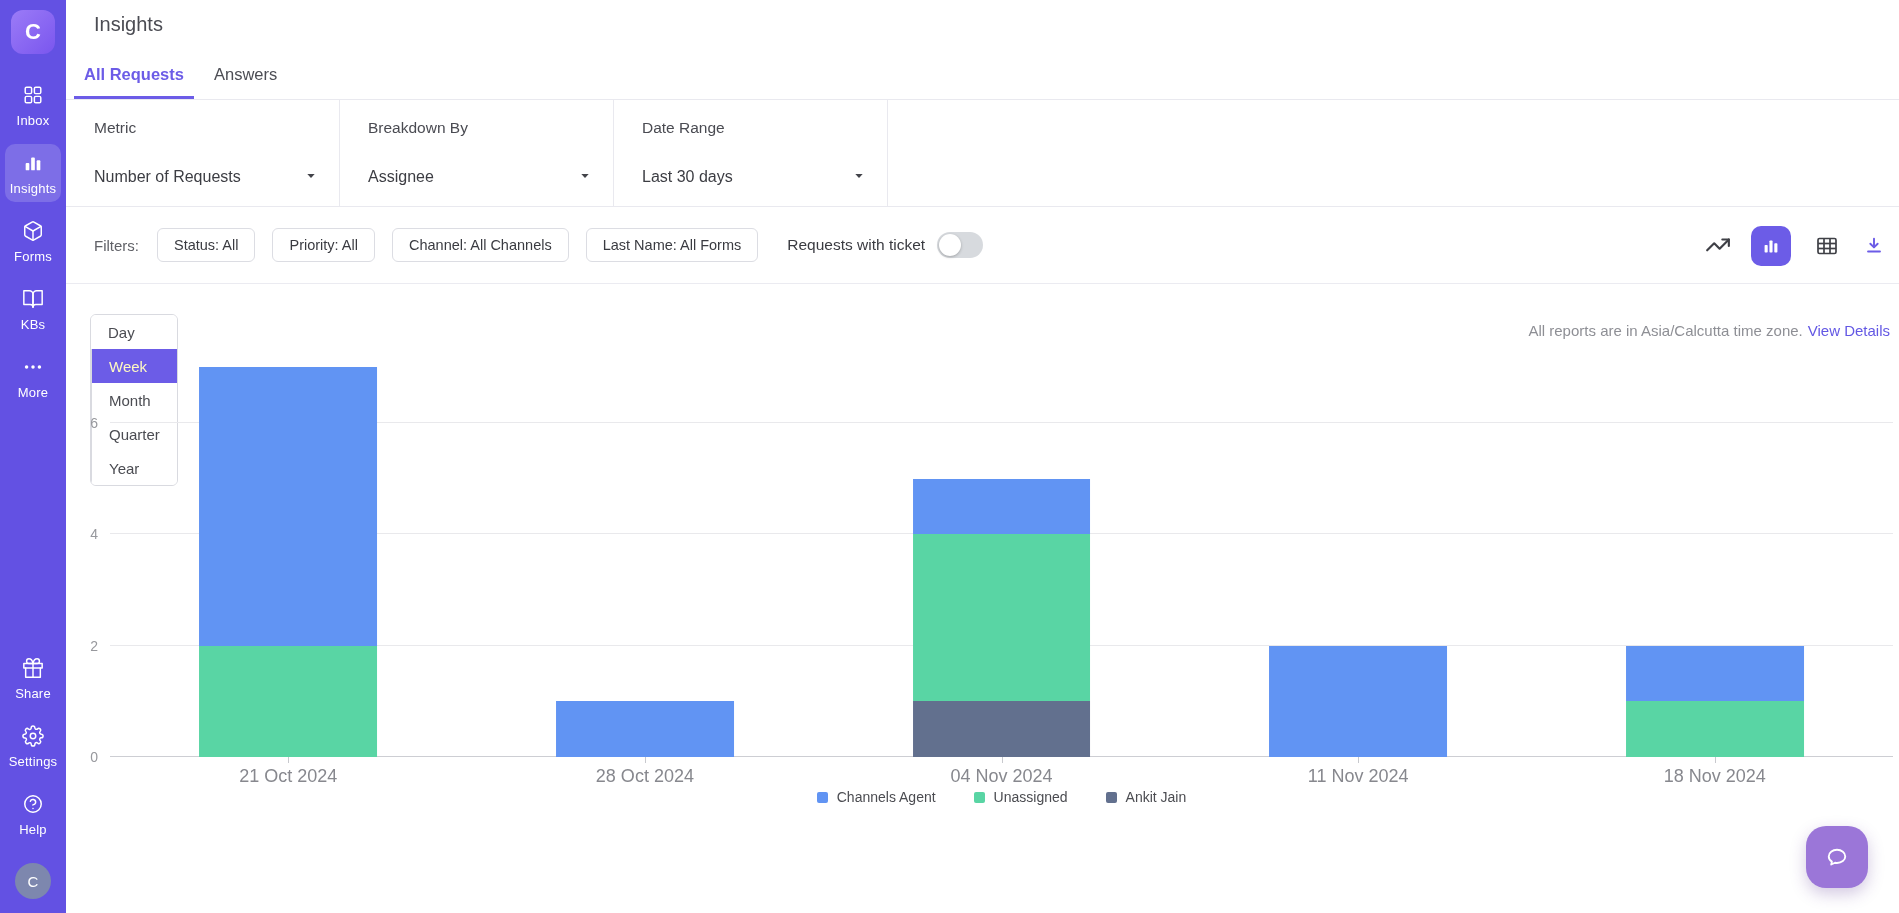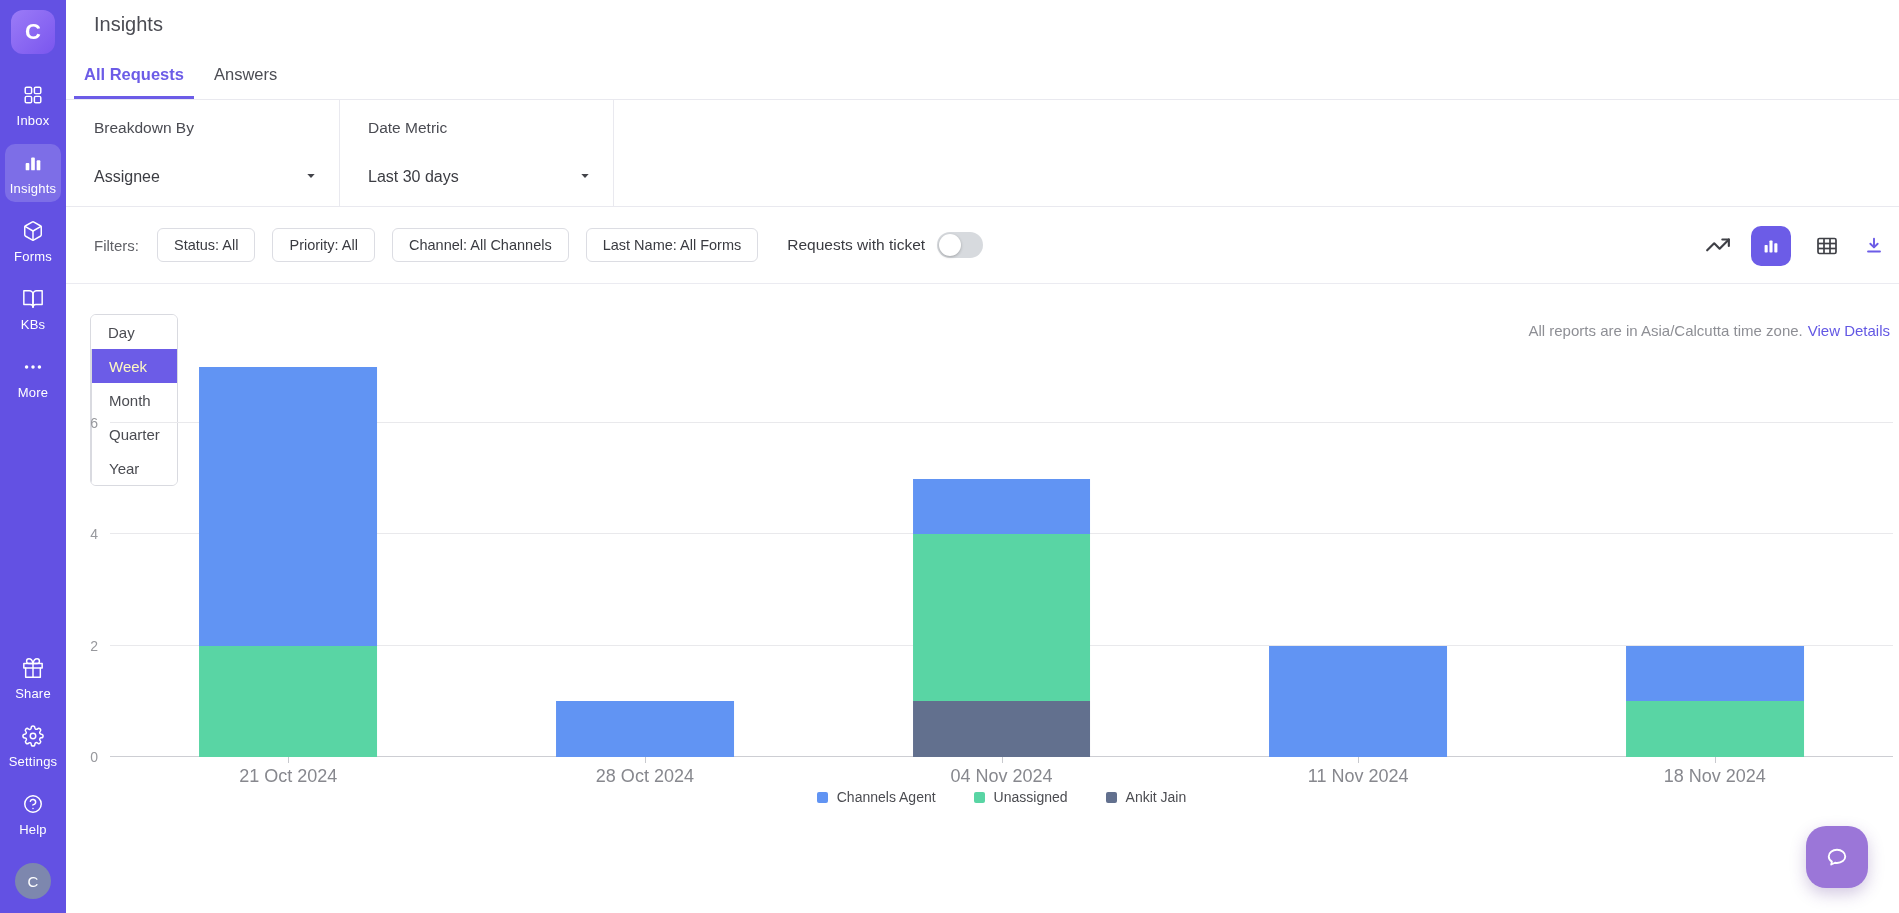--- a/index.html
+++ b/index.html
@@ -186,30 +186,39 @@
   <main class="main">
     <div class="page-title">Insights</div>
 
     <div class="tabs-row" id="tabs-row">
         <div class="tab active">All Requests</div>
         <div class="tab">Answers</div>
       </div>
 
     <div class="control-panel" id="control-panel">
         <div class="control-cell">
+          <div class="c-label">Metric</div>
+          <div class="c-value-row">
+            <span class="c-value">Number of Requests</span>
+            <span><svg width="12" height="12" viewBox="0 0 12 12" fill="#43444a">
+                <path d="M2.3 4 L6 8 L9.7 4 Z"></path>
+              </svg></span>
+          </div>
+        </div>
+        <div class="control-cell">
           <div class="c-label">Breakdown By</div>
           <div class="c-value-row">
             <span class="c-value">Assignee</span>
             <span><svg width="12" height="12" viewBox="0 0 12 12" fill="#43444a">
                 <path d="M2.3 4 L6 8 L9.7 4 Z"></path>
               </svg></span>
           </div>
         </div>
         <div class="control-cell">
-          <div class="c-label">Date Metric</div>
+          <div class="c-label">Date Range</div>
           <div class="c-value-row">
             <span class="c-value">Last 30 days</span>
             <span><svg width="12" height="12" viewBox="0 0 12 12" fill="#43444a">
                 <path d="M2.3 4 L6 8 L9.7 4 Z"></path>
               </svg></span>
           </div>
         </div>
       </div>
 
     <div class="filters-row">

